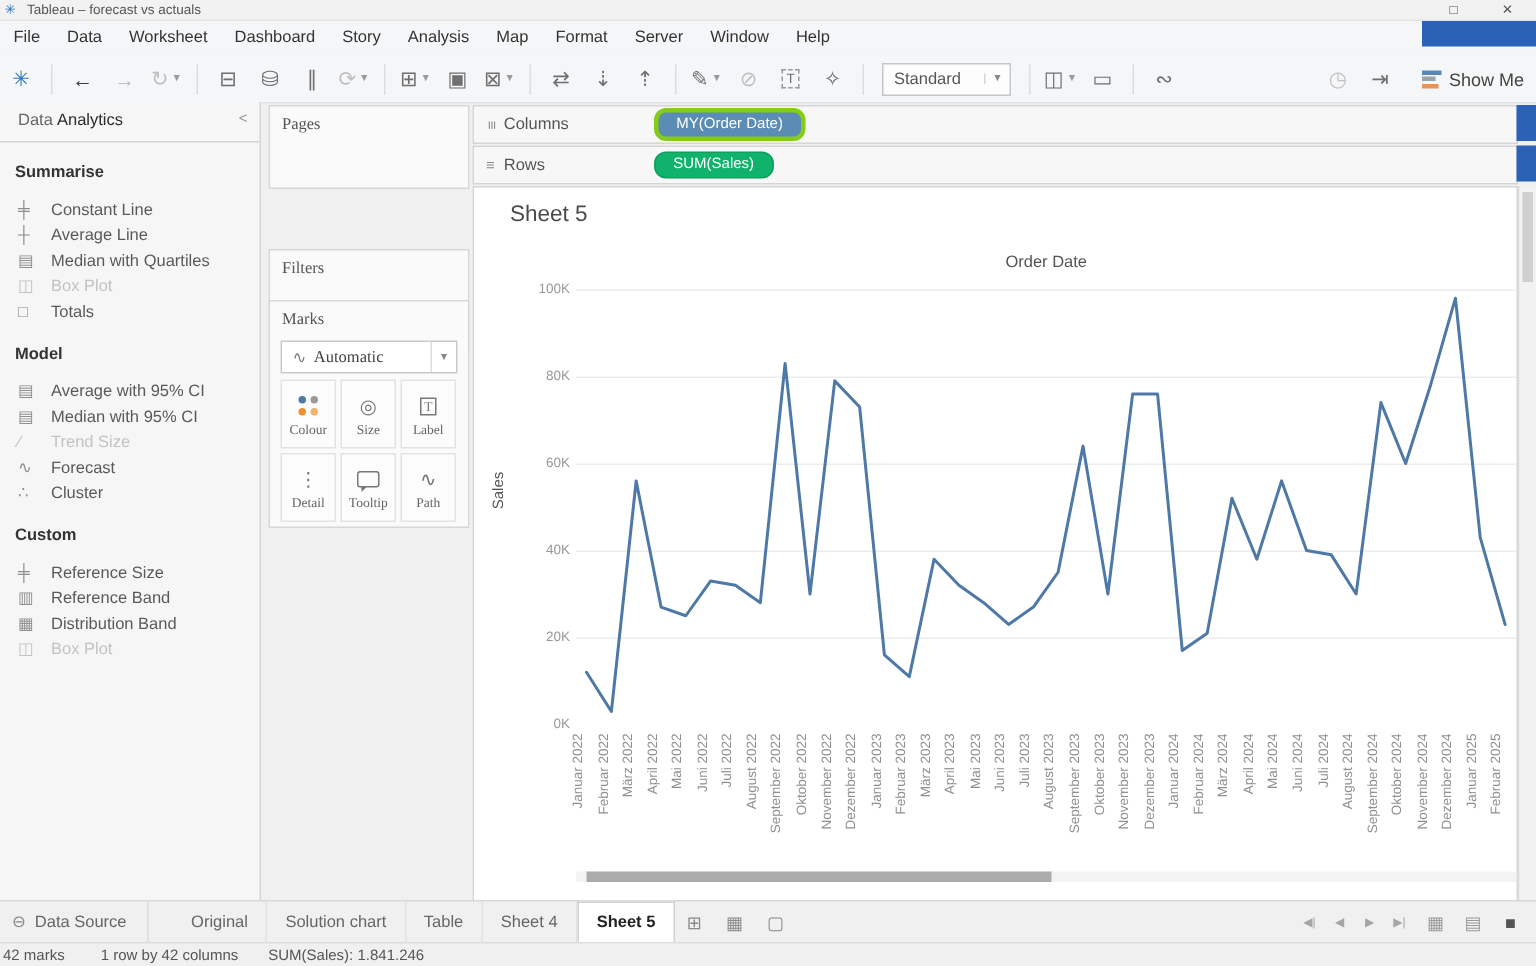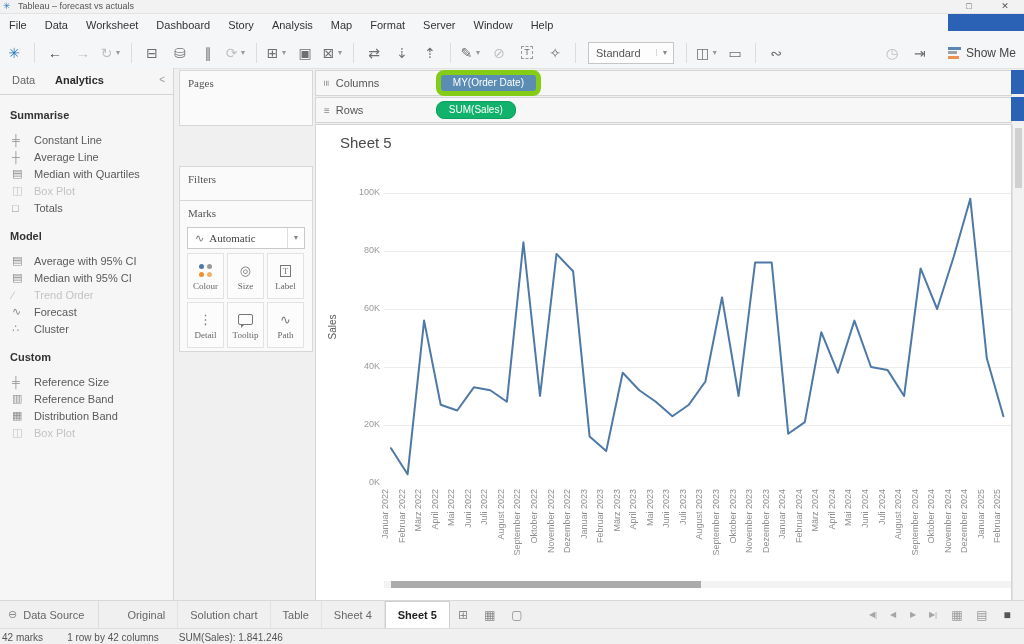--- a/index.html
+++ b/index.html
@@ -29,21 +29,21 @@
   #show-me .bars{width:13px;height:12px;position:relative;margin-right:5px;}
   #show-me .bars i{position:absolute;left:0;height:3px;}
   #show-me .bars i:nth-child(1){top:0;width:13px;background:#5b87b7;}
   #show-me .bars i:nth-child(2){top:4.5px;width:9px;background:#9aa2aa;}
   #show-me .bars i:nth-child(3){top:9px;width:11px;background:#eb9152;}
   #show-me .lbl{font-size:12px;color:#444;}
   
   #left-panel{position:absolute;left:0;top:68px;width:173px;height:532px;background:#f6f6f6;border-right:1px solid #d5d5d5;}
   #panel-tabs{height:26px;border-bottom:1px solid #d5d5d5;position:relative;}
   #tab-data{position:absolute;left:12px;top:6px;color:#666;}
-  #tab-analytics{position:absolute;left:55px;top:6px;color:#2b2b2b;font-weight:bold;}
+  #tab-analytics{position:absolute;left:38px;top:6px;color:#2b2b2b;font-weight:normal;}
   #panel-collapse{position:absolute;right:8px;top:6px;color:#999;font-size:10px;}
   .section-title{font-weight:bold;color:#333;font-size:11px;margin:14px 0 10px 10px;}
   .an-item{display:flex;align-items:center;height:17px;padding-left:12px;color:#5a5a5a;}
   .an-item .ic{width:22px;color:#8f8f8f;font-size:11px;}
   .an-item.disabled,.an-item.disabled .ic{color:#c3c3c3;}
   
   .card{position:absolute;background:#fafafa;border:1px solid #d7d7d7;font-family:Liberation Serif, serif;}
   .card .card-title{padding:6px 8px;color:#555;font-size:11px;}
   #card-pages{left:179px;top:70px;width:132px;height:54px;}
   #card-filters{left:179px;top:128px;width:132px;height:68px;margin-top:38px;}
@@ -65,21 +65,21 @@
   .bubble{width:13px;height:9px;border:1px solid #777;border-radius:2px;position:relative;}
   .bubble:after{content:"";position:absolute;left:2px;bottom:-4px;border:2px solid transparent;border-top-color:#777;border-left-color:#777;width:0;height:0;}
   .tbox{border:1px solid #777;font-size:9px;line-height:10px;padding:0 2px;color:#777;}
   
   .shelf-row{position:absolute;left:315px;width:695px;height:24px;background:#f7f7f7;border:1px solid #d5d5d5;display:flex;align-items:center;}
   #shelf-columns{top:70px;} #shelf-rows{top:97px;}
   .shelf-row .sic{margin:0 6px 0 8px;color:#888;font-size:10px;}
   .shelf-row .slb{width:72px;color:#555;}
   .rot90{display:inline-block;transform:rotate(90deg);}
   .pill{height:16px;border-radius:8px;color:#fff;font-size:10px;line-height:16px;padding:0 12px;margin-left:28px;}
-  #pill-columns{background:#5a8cb4;border:5px solid #84cc16;}
+  #pill-columns{background:#5a8cb4;border:3px solid #84cc16;}
   #pill-rows{background:#10b26c;border:1px solid #0da05f;}
   
   #sheet{position:absolute;left:315px;top:124px;width:695px;height:476px;background:#fff;border:1px solid #d5d5d5;overflow:hidden;}
   #sheet-title{position:absolute;left:24px;top:9px;font-size:15px;color:#4a4a4a;}
   #chart-title{position:absolute;left:68px;top:44px;width:627px;text-align:center;font-size:11px;color:#555;}
   .gridline{position:absolute;left:68px;width:627px;height:1px;background:#ececec;}
   .ytick{position:absolute;width:58px;right:auto;left:6px;text-align:right;font-size:9px;color:#999;}
   #ylabel{position:absolute;left:-22px;top:196px;width:78px;height:12px;line-height:12px;text-align:center;font-size:10px;color:#555;transform:rotate(-90deg);}
   #plot-svg{position:absolute;left:68px;top:61px;}
   .xlabel{position:absolute;height:12px;line-height:12px;font-size:9px;color:#8f8f8f;text-align:right;transform:rotate(-90deg);white-space:nowrap;}
@@ -267,21 +267,21 @@
         <div class="an-item">
           <span class="ic">▤</span>
           <span>Average with 95% CI</span>
         </div>
         <div class="an-item">
           <span class="ic">▤</span>
           <span>Median with 95% CI</span>
         </div>
         <div class="an-item disabled">
           <span class="ic">∕</span>
-          <span>Trend Order</span>
+          <span>Trend Size</span>
         </div>
         <div class="an-item">
           <span class="ic">∿</span>
           <span>Forecast</span>
         </div>
         <div class="an-item">
           <span class="ic">∴</span>
           <span>Cluster</span>
         </div>
         <div class="section-title">Custom</div>
@@ -362,20 +362,21 @@
     <span class="pill" id="pill-columns">MY(Order Date)</span>
   </div>
   <div class="shelf-row" id="shelf-rows">
     <span class="sic">≡</span>
     <span class="slb">Rows</span>
     <span class="pill" id="pill-rows">SUM(Sales)</span>
   </div>
 
   <div id="sheet">
     <div id="sheet-title">Sheet 5</div>
+    <div id="chart-title">Order Date</div>
     <div id="ylabel">Sales</div>
     <div id="grid-layer">
         <div class="ytick" style="top: 352px;">0K</div>
         <div class="gridline" style="top: 300px;"></div>
         <div class="ytick" style="top: 294px;">20K</div>
         <div class="gridline" style="top: 242px;"></div>
         <div class="ytick" style="top: 236px;">40K</div>
         <div class="gridline" style="top: 184px;"></div>
         <div class="ytick" style="top: 178px;">60K</div>
         <div class="gridline" style="top: 126px;"></div>

